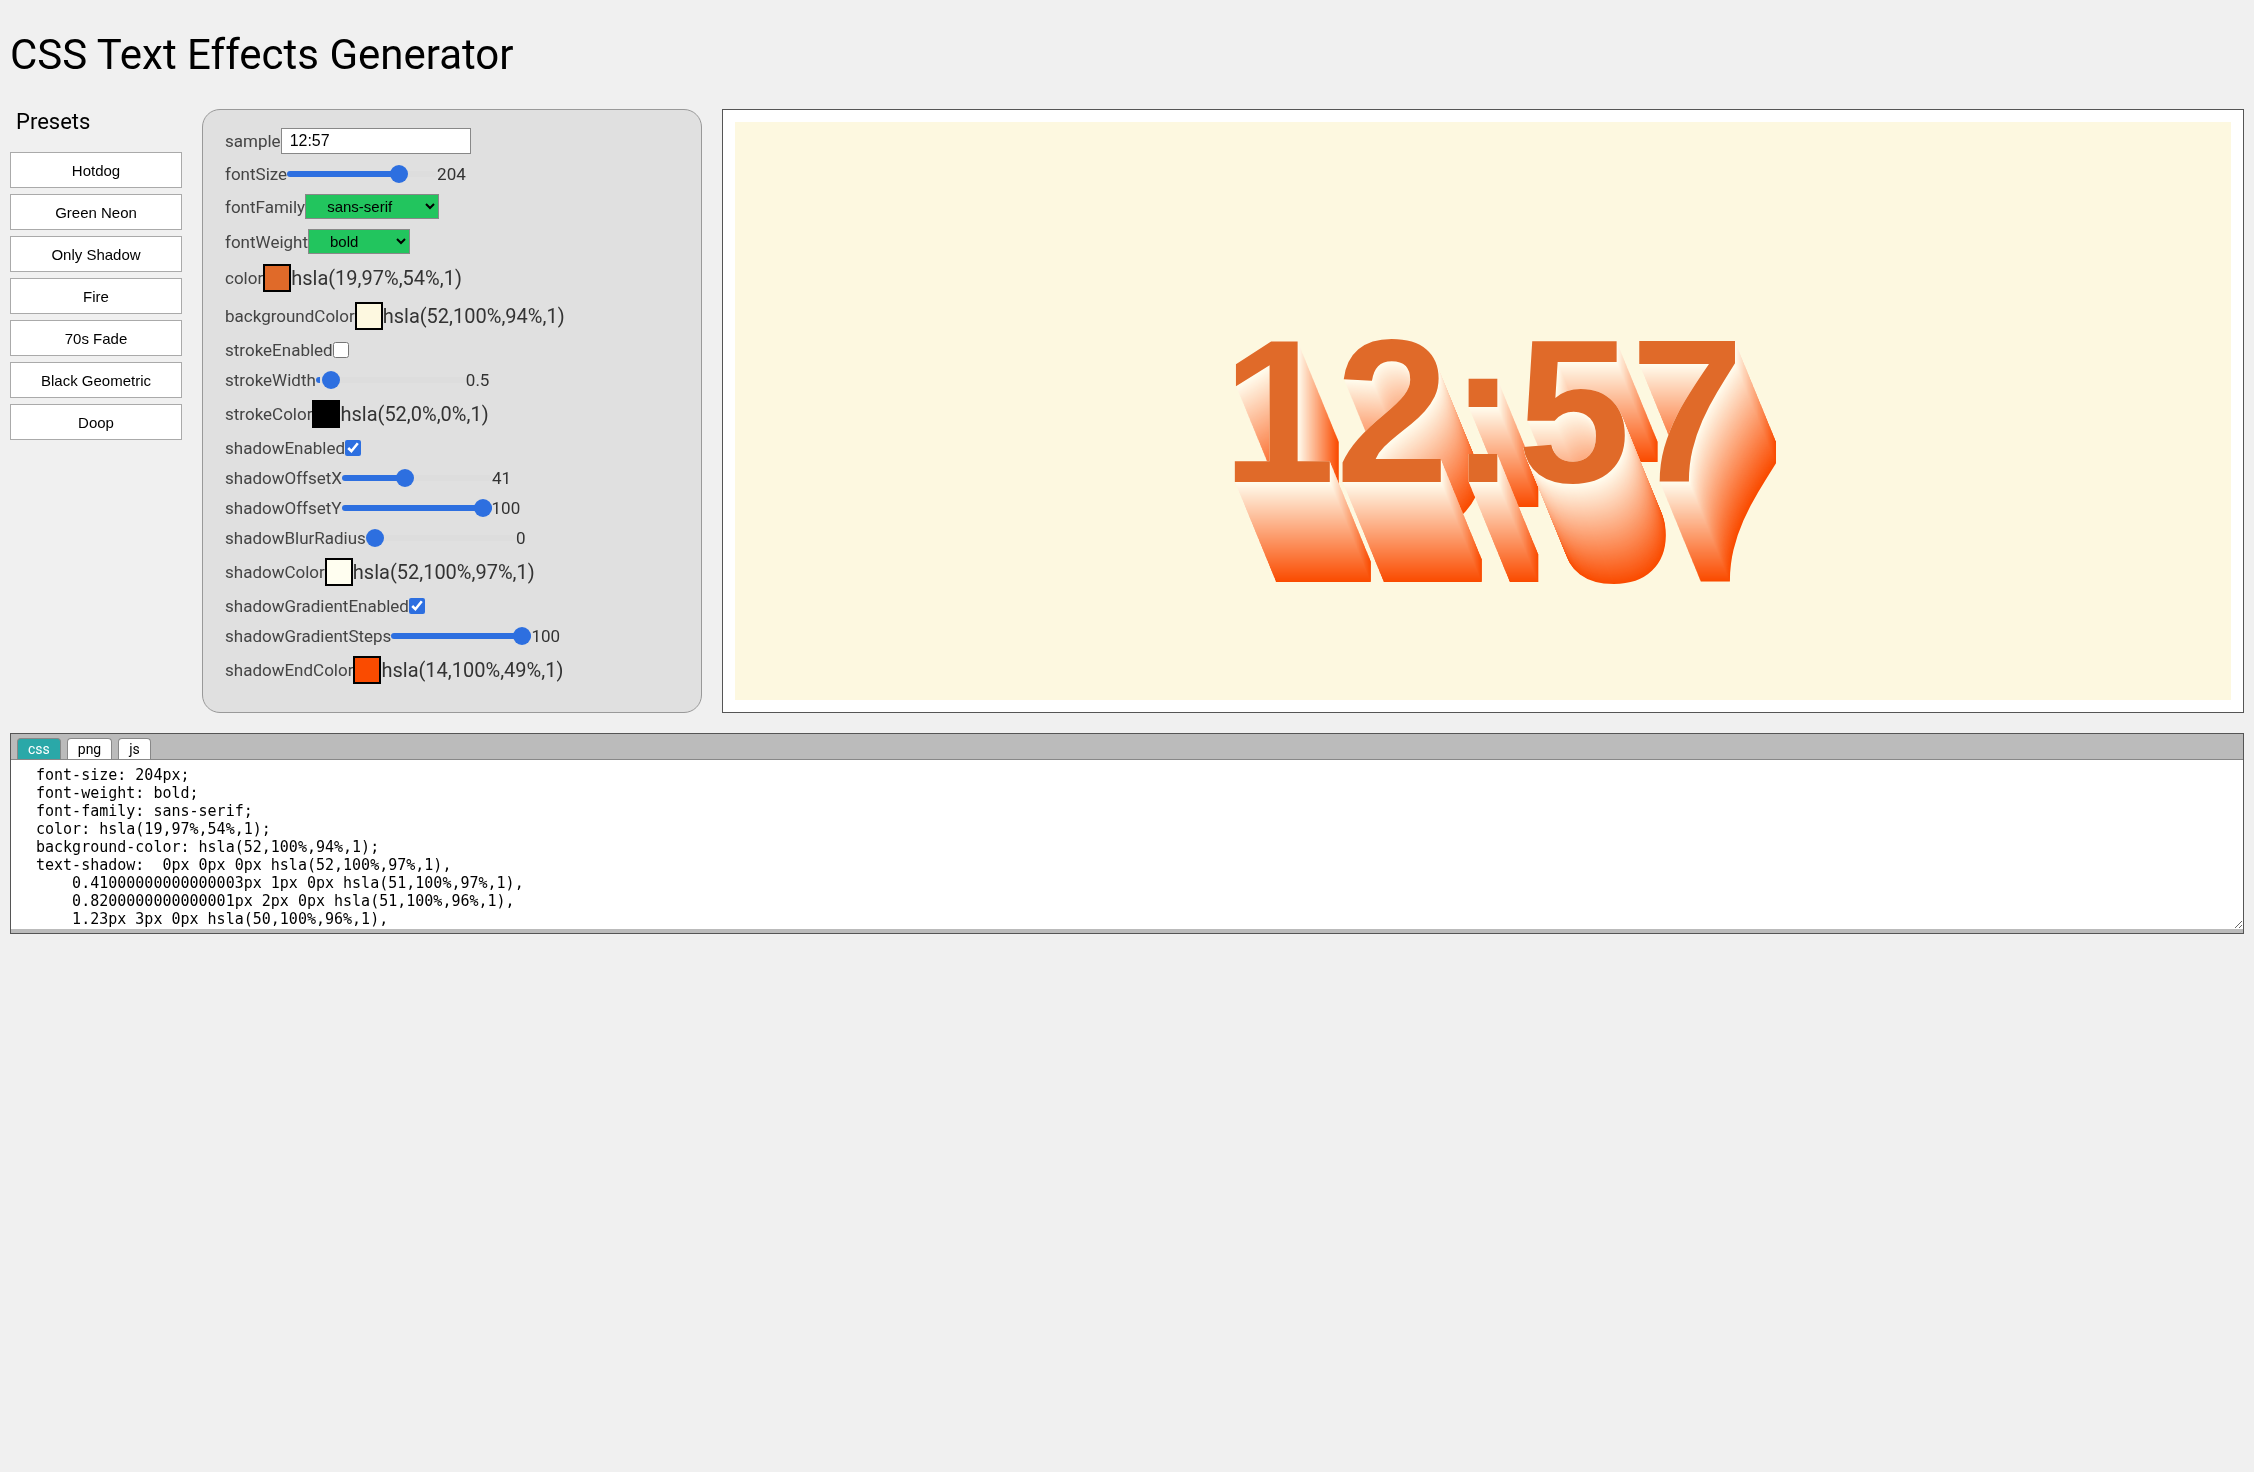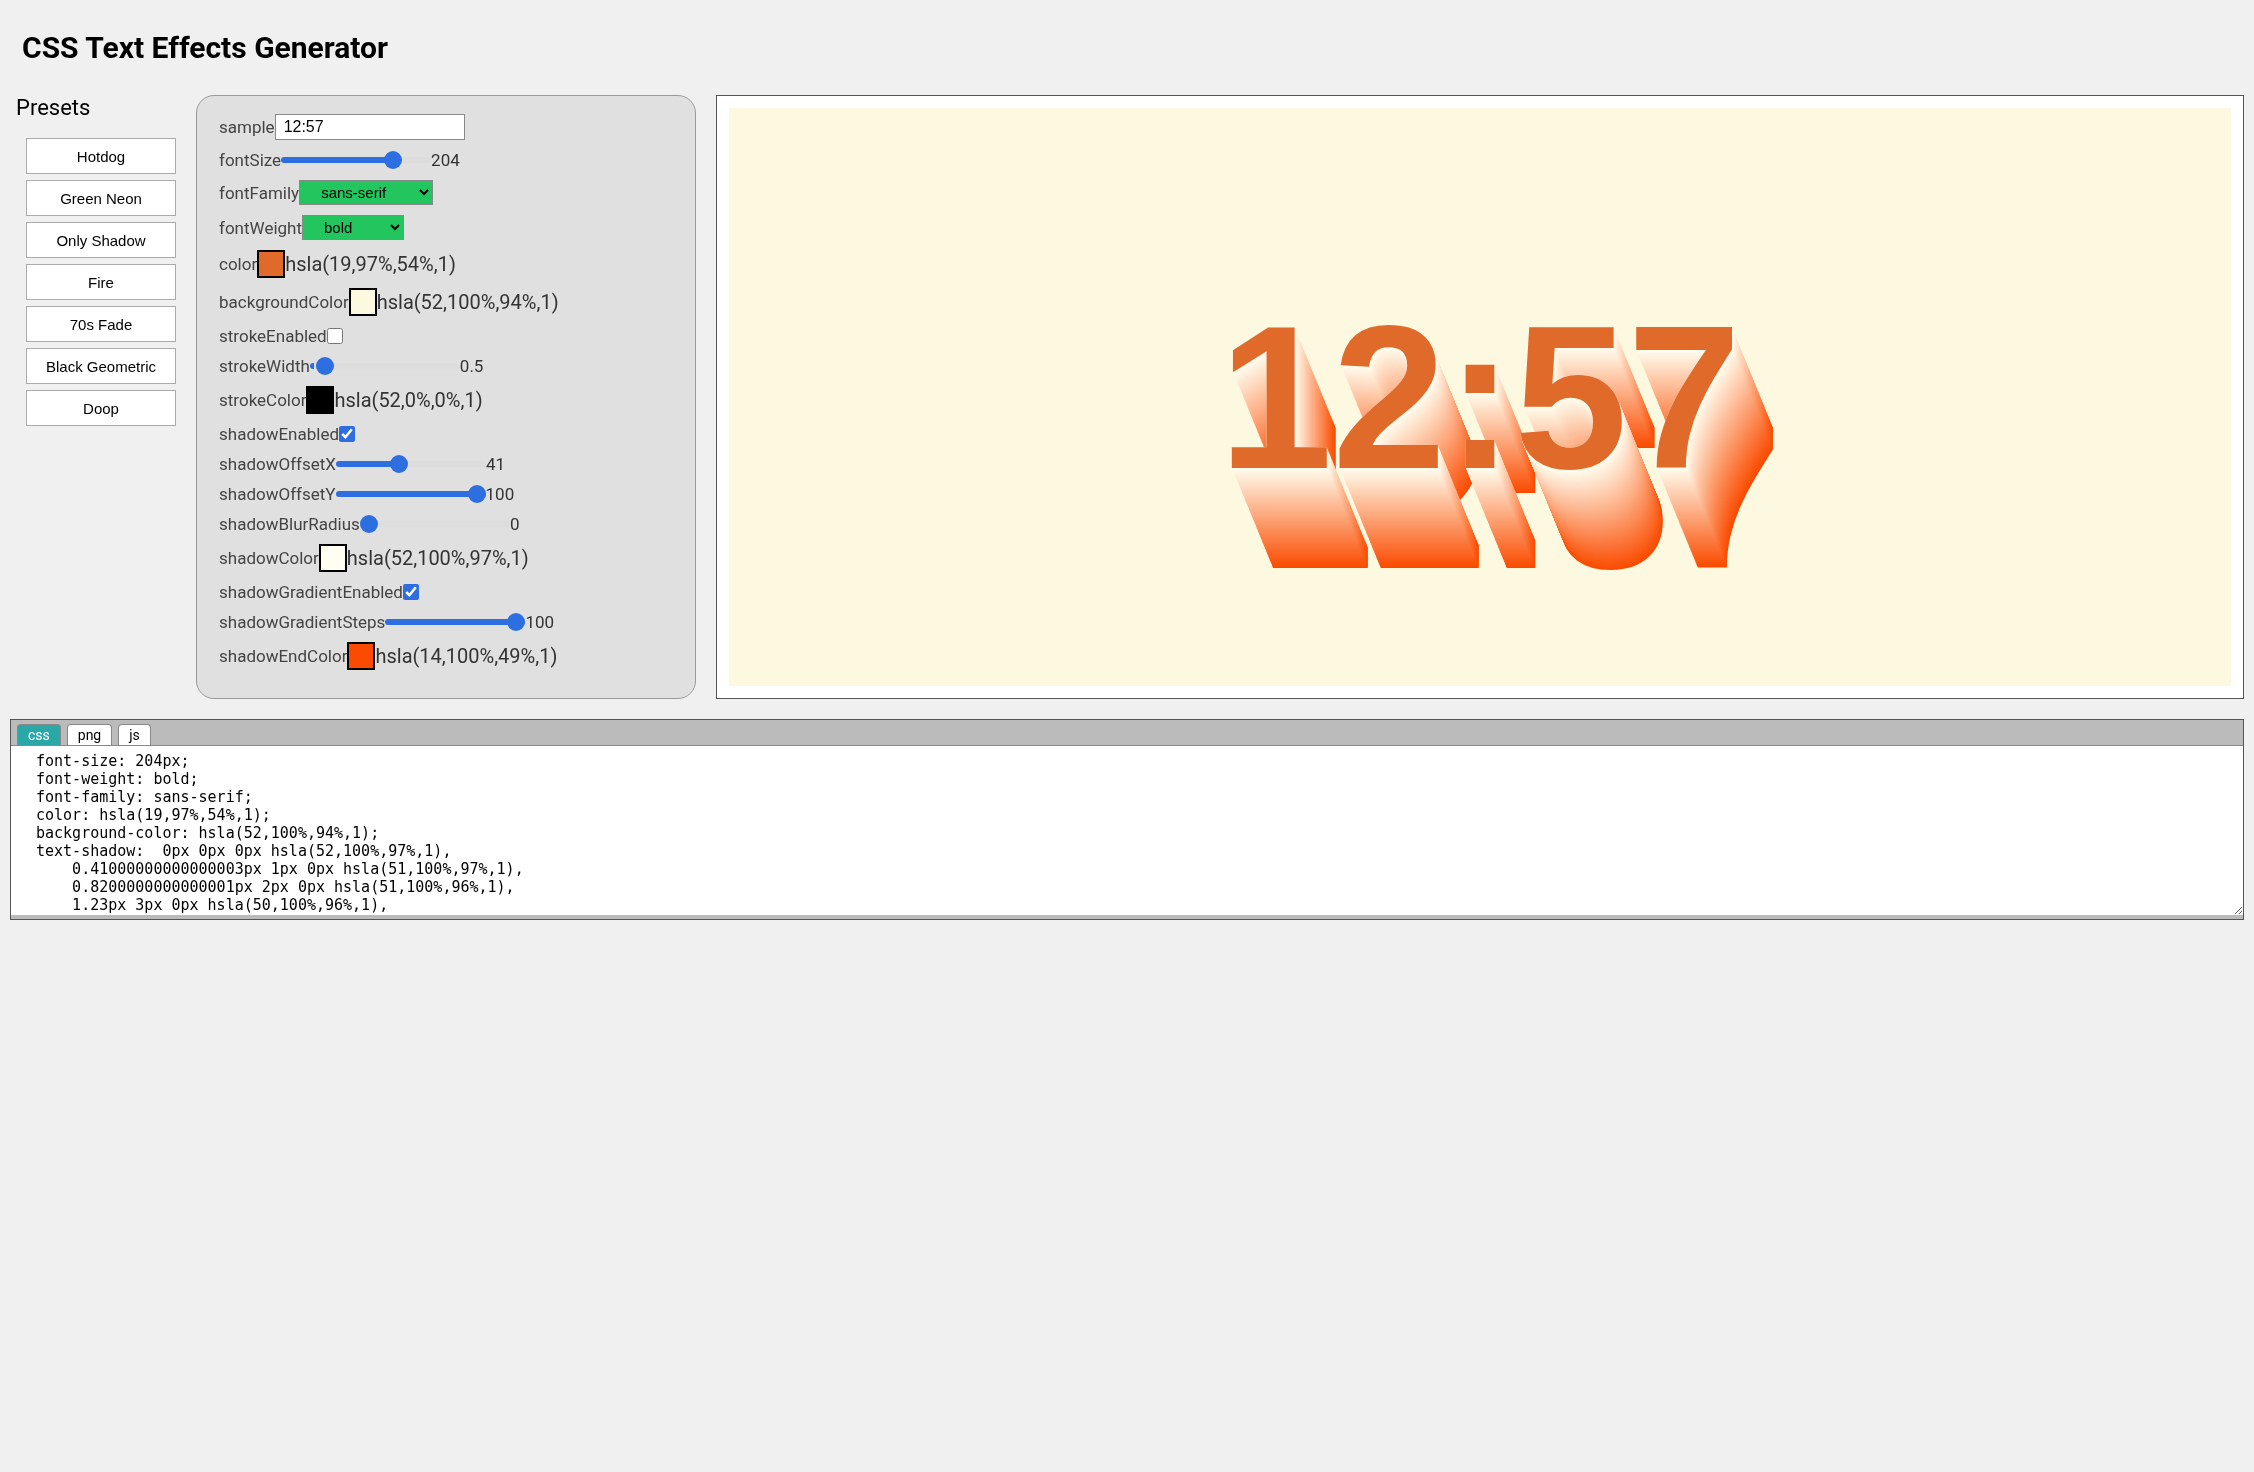--- a/index.html
+++ b/index.html
@@ -3,48 +3,47 @@
   <meta charset="utf-8">
   <style>
     * { box-sizing: border-box; margin: 0; padding: 0; }
     body {
       font-family: -apple-system, BlinkMacSystemFont, "Segoe UI", Roboto, Helvetica, Arial, sans-serif;
       background: #f0f0f0;
       padding: 10px;
       font-size: 16px;
     }
     h1.page-title {
-      font-size: 30px;
-      font-weight: 700;
-      margin: 20px 0 30px 12px;
+      font-size: 42px;
+      font-weight: 400;
+      margin: 20px 0 30px 0;
     }
     .top-row {
       display: flex;
       gap: 20px;
       margin-bottom: 20px;
     }
     .presets-col {
       flex: 0 0 160px;
     }
     .presets-col h2 {
       font-size: 22px;
       font-weight: 400;
       margin-bottom: 18px;
       margin-left: 6px;
     }
     .preset-btn {
       display: block;
-      width: 150px;
+      width: 172px;
       height: 36px;
       margin-bottom: 6px;
       background: #fff;
       border: 1px solid #aaa;
       font-size: 15px;
       cursor: pointer;
-      margin-left: 16px;
     }
     .controls-panel {
       flex: 0 0 500px;
       background: #e0e0e0;
       border: 1px solid #999;
       border-radius: 18px;
       padding: 18px 22px;
     }
     .ctrl-row {
       display: flex;

